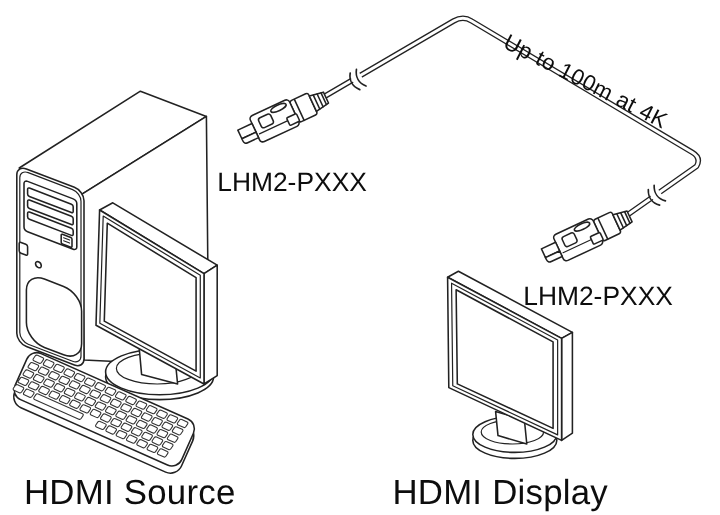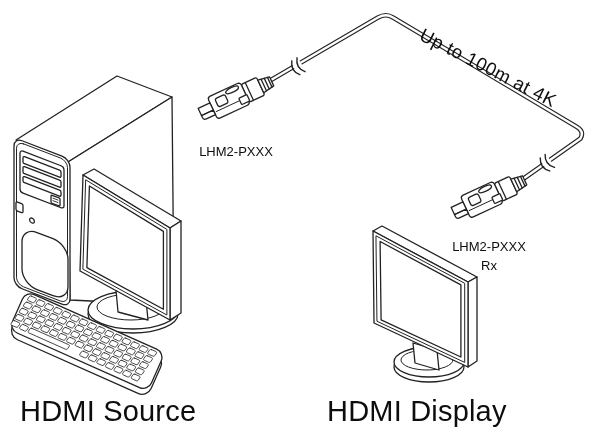--- a/index.html
+++ b/index.html
@@ -2,21 +2,21 @@
 <html><head>
 <meta charset="utf-8">
 <style>
   html,body{margin:0;padding:0;background:#fff;}
   #stage{
     position:relative;width:600px;height:429px;background:#ffffff;
     font-family:"Liberation Sans", sans-serif;color:#0d0d0d;overflow:hidden;
   }
   #art{position:absolute;left:0;top:0;}
   .lbl{position:absolute;white-space:nowrap;color:#0d0d0d;}
-  .lbl-sm{font-size:13px;line-height:19px;text-align:center;}
+  .lbl-sm{font-size:22px;line-height:19px;text-align:center;}
   .lbl-caption{font-size:29px;letter-spacing:0.2px;}
   .lbl-cable{
     font-size:18.5px;letter-spacing:0.4px;
     transform:rotate(27deg);transform-origin:left top;
   }
   .blk{display:block;}
   
   #art path, #art rect, #art polygon, #art ellipse, #art circle, #art line{
     vector-effect:non-scaling-stroke;
   }
@@ -197,19 +197,18 @@
   </svg>
 
   <div class="lbl lbl-cable" style="left:426px;top:24px;">Up to 100m at 4K</div>
 
   <div class="lbl lbl-sm" style="left:181px;top:142px;width:110px;">
     <span class="blk">LHM2-PXXX</span>
   </div>
 
   <div class="lbl lbl-sm" style="left:436px;top:237px;width:106px;">
     <span class="blk">LHM2-PXXX</span>
-    <span class="blk">Rx</span>
   </div>
 
   <div class="lbl lbl-caption" style="left:327px;top:395px;">HDMI Display</div>
 
   <div class="lbl lbl-caption" style="left:20px;top:395px;">HDMI Source</div>
 </div>
 
 </body></html>

